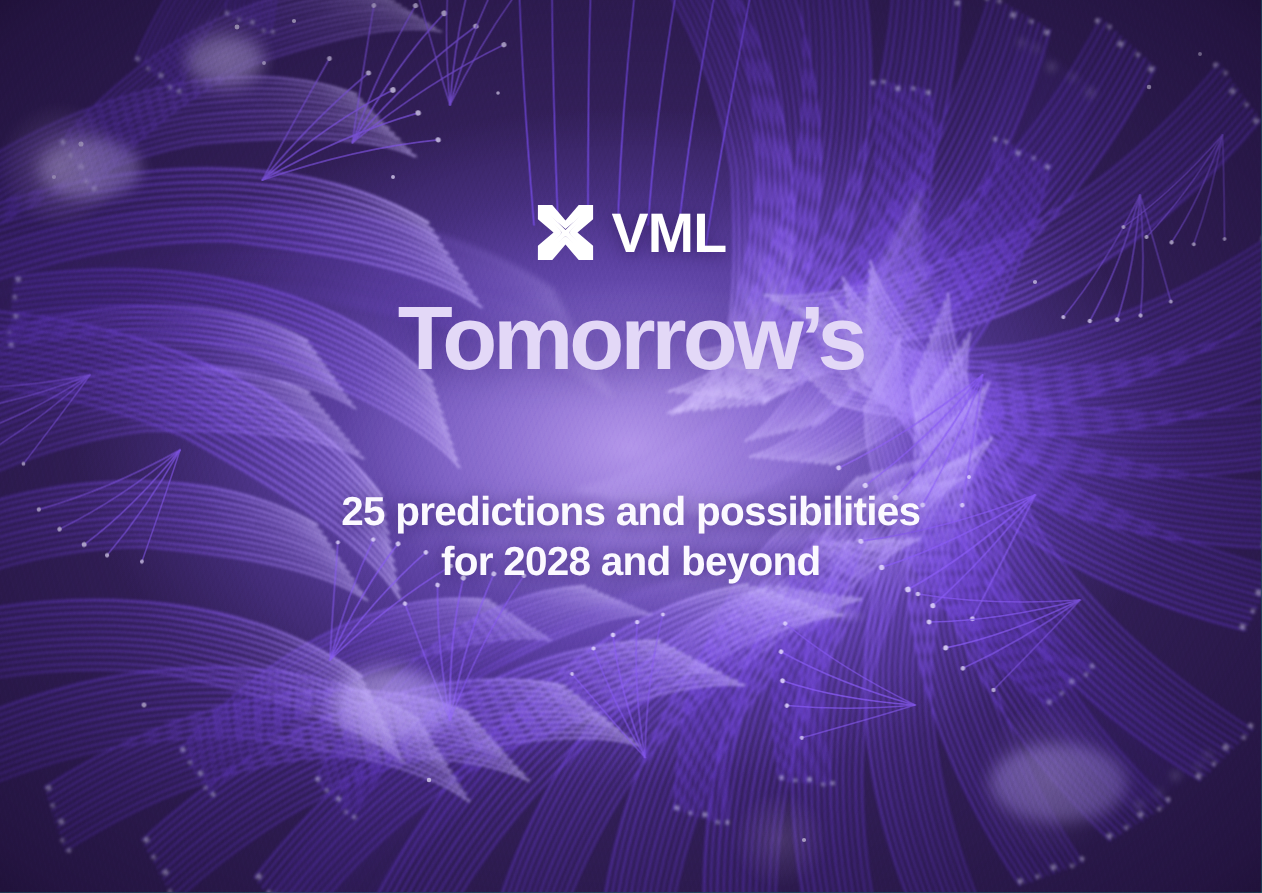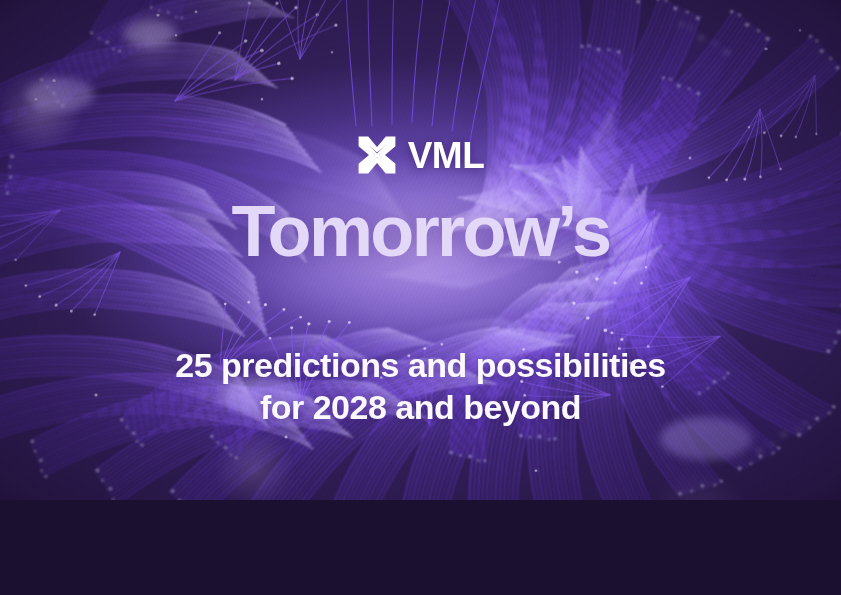--- a/index.html
+++ b/index.html
@@ -1,21 +1,21 @@
 <!DOCTYPE html>
 <html><head>
 <meta charset="utf-8">
 <title>Tomorrow's Commerce</title>
 <style>
   html,body{margin:0;padding:0;background:#1b1030;}
   *{box-sizing:border-box;}
 
   #slide{
     position:relative;
-    width:841px;height:500px;
+    width:841px;height:595px;
     overflow:hidden;
     font-family:"Liberation Sans", sans-serif;
     background:#0f766e;
     isolation:isolate;
   }
 
   
   .bg-layer{position:absolute;inset:0;pointer-events:none;}
 
   #bg-base{
@@ -80,34 +80,34 @@
     letter-spacing:-0.5px;
     line-height:1;
     font-family:"Liberation Sans", sans-serif;
     text-shadow:0 1px 10px rgba(40,20,80,.55);
   }
 
   #headline{
     margin-top:19px;
     text-align:center;
     color:#e3d8f7;
-    font-size:72px;
+    font-size:60px;
     font-weight:bold;
     line-height:.985;
     letter-spacing:-2.6px;
     text-shadow:0 2px 24px rgba(46,24,92,.42);
   }
   #headline .line{display:block;}
   #headline-line-2{color:#eae1fb;}
 
   #subhead{
     margin-top:30px;
     text-align:center;
     color:#fbf9ff;
-    font-size:34px;
+    font-size:27px;
     font-weight:bold;
     line-height:1.22;
     letter-spacing:-0.5px;
     text-shadow:0 1px 12px rgba(40,20,80,.55);
   }
   #subhead .line{display:block;}
 </style>
 </head>
 <body>
 

